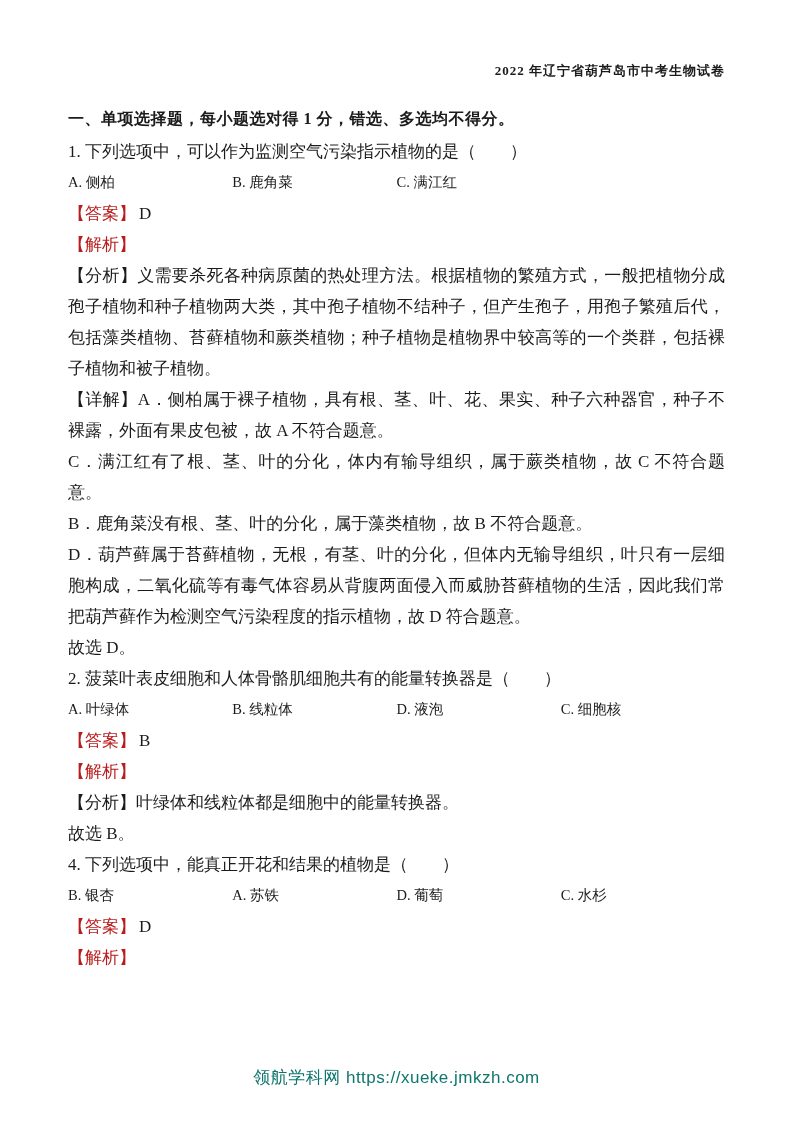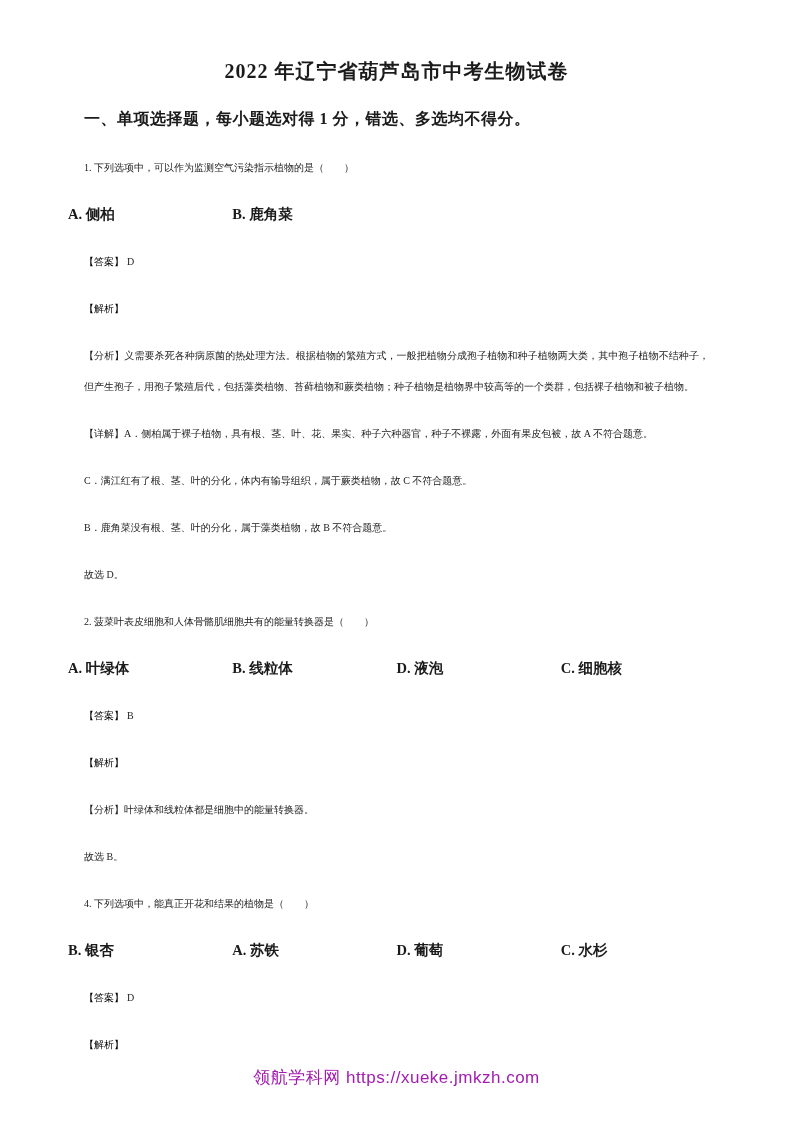--- a/index.html
+++ b/index.html
@@ -13,89 +13,90 @@
     position: relative;
     overflow: hidden;
     font-family: "Liberation Serif", "DejaVu Serif", serif;
     color: #1b1b1b;
   }
   .page {
     padding: 56px 68px 0 68px;
     box-sizing: border-box;
   }
   .title {
-    text-align: center;
+    text-align: right;
     font-weight: bold;
-    font-size: 20px;
+    font-size: 13px;
     line-height: 30px;
     margin: 0 0 16px 0;
     letter-spacing: 1px;
   }
   .section-header {
     font-weight: bold;
     font-size: 16px;
     line-height: 34px;
-    margin: 16px;
+    margin: 0;
     letter-spacing: 0.5px;
   }
   p.line {
-    font-size: 10px;
+    font-size: 17px;
     line-height: 31px;
-    margin: 16px;
+    margin: 0;
     text-align: justify;
   }
   .options-row {
     display: grid;
     grid-template-columns: repeat(4, 1fr);
     font-size: 14.5px;
     line-height: 31px;
-    font-weight: bold;
   }
   .options-row span {
     white-space: nowrap;
   }
   .blue {
-    color: #000000;
+    color: #b91c1c;
   }
   .answer-value {
     margin-left: 3px;
   }
   .watermark {
     position: absolute;
     left: 0;
     top: 1066px;
     width: 100%;
     text-align: center;
     font-family: "Liberation Sans", "DejaVu Sans", sans-serif;
     font-size: 17px;
-    color: #a21caf;
+    color: #0f766e;
     letter-spacing: 0.5px;
   }
 </style>
 </head>
 <body>
 
 <div class="page">
 
   <h1 class="title">2022 年辽宁省葫芦岛市中考生物试卷</h1>
 
   <h2 class="section-header">一、单项选择题，每小题选对得 1 分，错选、多选均不得分。</h2>
 
   <div>
     <p class="line">1. 下列选项中，可以作为监测空气污染指示植物的是（　　）</p>
     <div class="options-row">
       <span>A. 侧柏</span>
       <span>B. 鹿角菜</span>
+      <span>C. 满江红</span>
     </div>
     <p class="line"><span class="blue">【答案】</span><span class="answer-value">D</span></p>
     <p class="line"><span class="blue">【解析】</span></p>
     <p class="line">【分析】义需要杀死各种病原菌的热处理方法。根据植物的繁殖方式，一般把植物分成孢子植物和种子植物两大类，其中孢子植物不结种子，但产生孢子，用孢子繁殖后代，包括藻类植物、苔藓植物和蕨类植物；种子植物是植物界中较高等的一个类群，包括裸子植物和被子植物。</p>
     <p class="line">【详解】A．侧柏属于裸子植物，具有根、茎、叶、花、果实、种子六种器官，种子不裸露，外面有果皮包被，故 A 不符合题意。</p>
     <p class="line">C．满江红有了根、茎、叶的分化，体内有输导组织，属于蕨类植物，故 C 不符合题意。</p>
     <p class="line">B．鹿角菜没有根、茎、叶的分化，属于藻类植物，故 B 不符合题意。</p>
+    <p class="line">D．葫芦藓属于苔藓植物，无根，有茎、叶的分化，但体内无输导组织，叶只有一层细胞构成，二氧化硫等有毒气体容易从背腹两面侵入而威胁苔藓植物的生活，因此我们常把葫芦藓作为检测空气污染程度的指示植物，故 D 符合题意。</p>
     <p class="line">故选 D。</p>
   </div>
 
   <div>
     <p class="line">2. 菠菜叶表皮细胞和人体骨骼肌细胞共有的能量转换器是（　　）</p>
     <div class="options-row">
       <span>A. 叶绿体</span>
       <span>B. 线粒体</span>
       <span>D. 液泡</span>
       <span>C. 细胞核</span>

